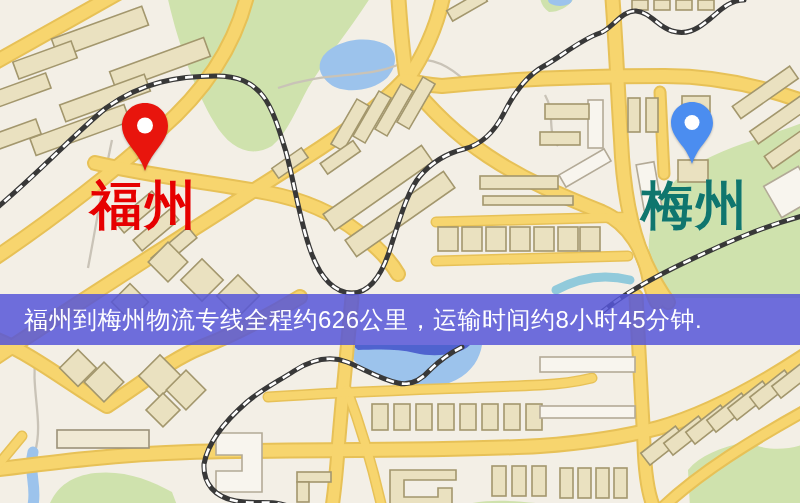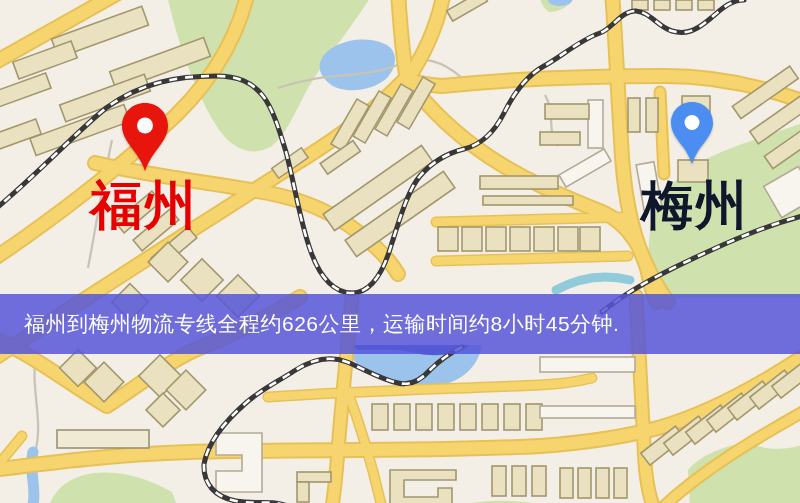--- a/index.html
+++ b/index.html
@@ -16,23 +16,23 @@
   .wt{fill:#9cc3ec;stroke:none}
   .bt{fill:#eae1c0;stroke:#a3976d;stroke-width:1.6}
   .bw{fill:#f8f5ee;stroke:#b3aa97;stroke-width:1.6}
   .bp{fill:#f0e9d4;stroke:#9b9178;stroke-width:1.6}
   .label{position:absolute;font-family:"Liberation Serif", serif;font-weight:700;
          font-size:52px;line-height:1.0;letter-spacing:2px;white-space:nowrap;
          text-shadow:0 0 1px rgba(255,255,255,.35);}
   .origin{left:90px;top:180px;}
   .dest{left:641px;top:180px;}
   .pin{position:absolute;filter:drop-shadow(0 1px 1px rgba(0,0,0,.25));}
-  .banner{position:absolute;left:0;top:294px;width:800px;height:60px;
+  .banner{position:absolute;left:0;top:294px;width:800px;height:51px;
           display:flex;align-items:center;box-sizing:border-box;padding-left:24px;
-          font-size:21px;letter-spacing:.5px;white-space:nowrap;}
+          font-size:24px;letter-spacing:.5px;white-space:nowrap;}
 </style>
 </head>
 <body>
 
 <div class="stage">
 
   <svg class="map" viewBox="0 0 800 503" xmlns="http://www.w3.org/2000/svg">
     <defs>
       <path id="p1" d="M-8,64 L120,-8"></path>
       <path id="p2" d="M248,-8 C236,44 206,90 160,130 C118,168 55,218 -8,260"></path>
@@ -225,21 +225,21 @@
       <path class="rwb" d="M-8,212 C40,172 72,136 106,108 C142,82 178,76 216,76 C238,76 252,82 263,96 C273,109 279,129 286,152 C295,186 300,222 311,252 C321,280 336,293 352,293 C369,293 382,276 391,246 C400,218 408,190 420,176 C432,162 448,153 464,149 C480,145 494,133 504,113 C514,93 526,76 544,66 C562,56 580,40 600,33 C612,29 622,10 636,11 C650,12 658,27 672,31 C686,35 696,30 706,22 C718,13 728,0 744,0"></path>
       <path class="rww" d="M-8,212 C40,172 72,136 106,108 C142,82 178,76 216,76 C238,76 252,82 263,96 C273,109 279,129 286,152 C295,186 300,222 311,252 C321,280 336,293 352,293 C369,293 382,276 391,246 C400,218 408,190 420,176 C432,162 448,153 464,149 C480,145 494,133 504,113 C514,93 526,76 544,66 C562,56 580,40 600,33 C612,29 622,10 636,11 C650,12 658,27 672,31 C686,35 696,30 706,22 C718,13 728,0 744,0"></path>
       <path class="rwb" d="M810,214 C768,224 728,242 690,260 C656,276 626,292 602,312"></path>
       <path class="rww" d="M810,214 C768,224 728,242 690,260 C656,276 626,292 602,312"></path>
       <path class="rwb" d="M462,347 C450,353 440,360 430,370 C421,380 410,386 398,383 C380,379 364,369 347,362 C329,355 311,360 294,371 C277,382 261,390 247,402 C224,422 208,442 204,464 C203,484 215,497 236,501 C257,505 272,499 290,507"></path>
       <path class="rww" d="M462,347 C450,353 440,360 430,370 C421,380 410,386 398,383 C380,379 364,369 347,362 C329,355 311,360 294,371 C277,382 261,390 247,402 C224,422 208,442 204,464 C203,484 215,497 236,501 C257,505 272,499 290,507"></path>
     </g>
   </svg>
 
   <div class="label origin" style="color: rgb(230, 0, 0);">福州</div>
-  <div class="label dest" style="color: #0f172a;">梅州</div>
+  <div class="label dest" style="color: #0f766e;">梅州</div>
 
   <svg class="pin" style="left:120px;top:101px" width="50" height="72" viewBox="0 0 50 72" xmlns="http://www.w3.org/2000/svg">
     <path d="M25,2 C12,2 2,12 2,25 C2,35 9,43.5 15.5,52 C19.5,57.5 23,63.5 25,70 C27,63.5 30.5,57.5 34.5,52 C41,43.5 48,35 48,25 C48,12 38,2 25,2 Z" fill="#e8150d"></path>
     <circle cx="25" cy="24.5" r="8" fill="#ffffff"></circle>
   </svg>
   <svg class="pin" style="left:669px;top:100px" width="46" height="66" viewBox="0 0 46 66" xmlns="http://www.w3.org/2000/svg">
     <path d="M23,2 C11,2 2,11 2,23 C2,32 8.5,40 14.5,47.5 C18,52.5 21,58 23,64 C25,58 28,52.5 31.5,47.5 C37.5,40 44,32 44,23 C44,11 35,2 23,2 Z" fill="#4b8df0"></path>
     <circle cx="23" cy="22.5" r="7.5" fill="#ffffff"></circle>
   </svg>
 

